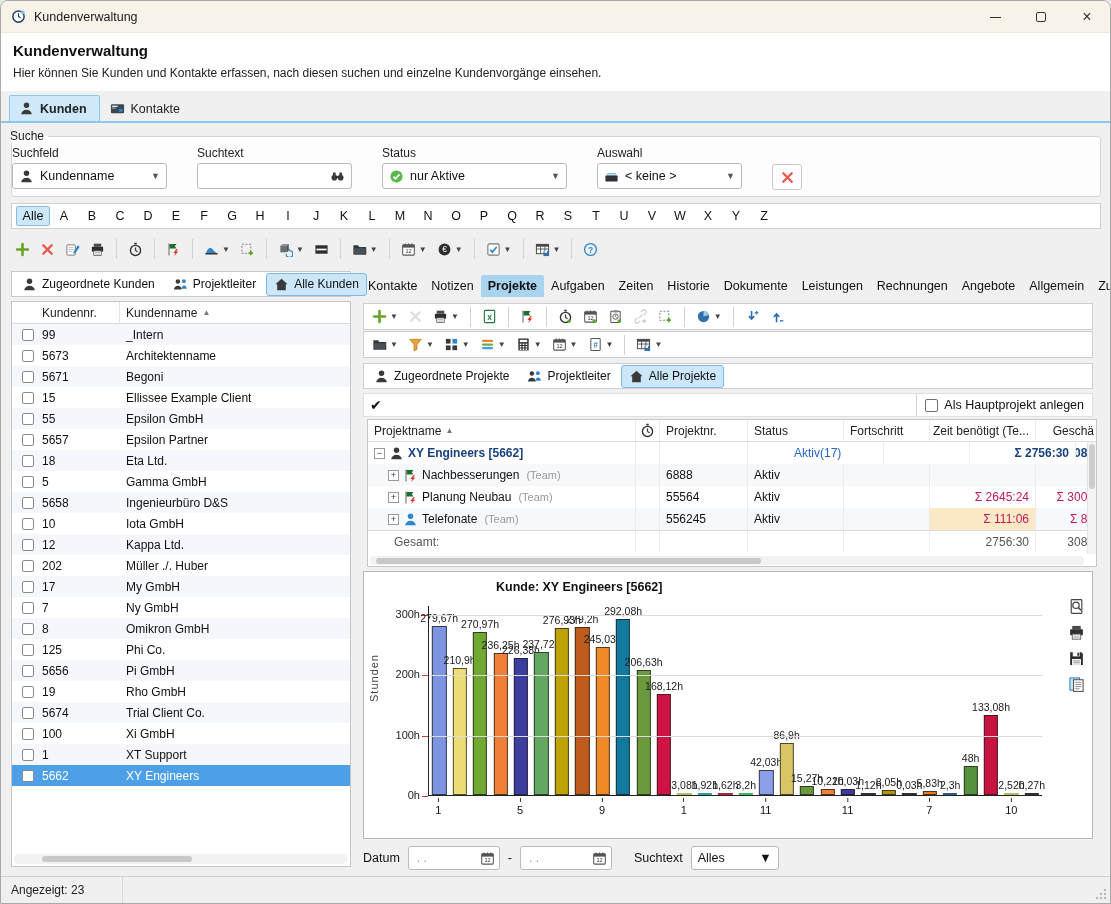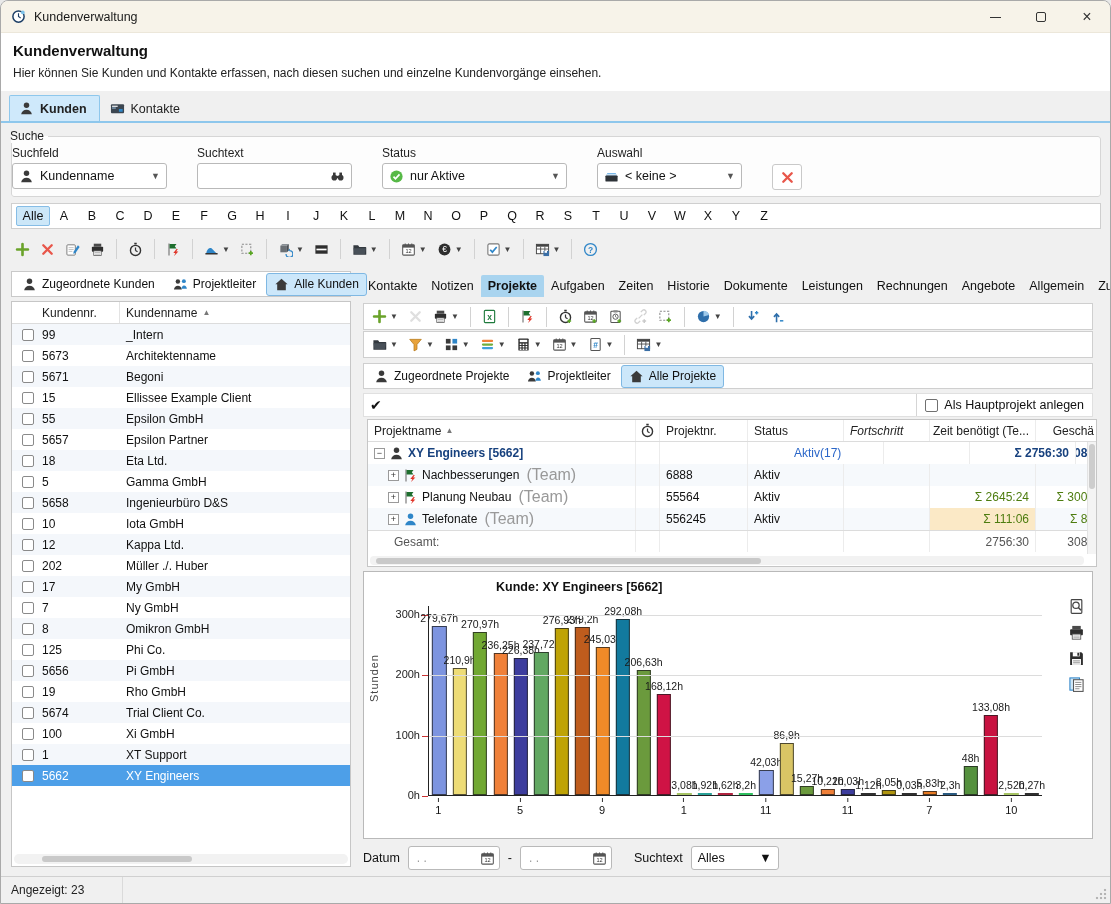--- a/index.html
+++ b/index.html
@@ -103,30 +103,30 @@
   .bigcheck { font-size:14px; color:#111; font-weight:bold; }
   #haupt { display:flex; align-items:center; gap:6px; font-size:12.5px; color:#111; padding-right:8px; white-space:nowrap;}
   .cb14 { width:13px; height:13px; border:1px solid #707070; border-radius:2px; background:#fff; }
 
   
   #proj-table { position:absolute; left:366px; top:418px; width:730px; height:148px; background:#fff; border:1px solid #c6c6c6; }
   .prow, .proj-head, .proj-foot { display:flex; height:22px; align-items:center; font-size:12px; color:#111; }
   .proj-head { border-bottom:1px solid #dcdcdc; color:#222; }
   .pc { height:100%; display:flex; align-items:center; padding:0 6px; border-right:1px solid #ececec; white-space:nowrap; overflow:hidden; }
   .pc-name { width:268px; gap:4px; } .pc-clk { width:24px; justify-content:center; padding:0;}
-  .pc-nr { width:88px; } .pc-st { width:96px; } .pc-ft { width:86px;font-style:italic; }
+  .pc-nr { width:88px; } .pc-st { width:96px; } .pc-ft { width:86px; }
   .pc-zt { width:106px; justify-content:flex-end; } .pc-gs { flex:1; justify-content:flex-end; border-right:none; padding-right:2px;}
   .prow.alt { background:#f6f9fc; }
   .exp { width:11px; height:11px; border:1px solid #9a9a9a; background:#fff; font-size:9px; line-height:9px;
          text-align:center; color:#333; flex:0 0 auto; }
-  .team { color:#999; font-size:16px; margin-left:3px; }
+  .team { color:#999; font-size:11px; margin-left:3px; }
   .name-root { color:#17417e; font-weight:bold; }
   .st-blue { color:#2a66c8;margin-left:40px; }
   .zt-bold { color:#17417e; font-weight:bold; }
-  .zt-dim { color:#4d7c0f; }
+  .zt-dim { color:#be185d; }
   .zt-hl { background:#fbe9c6; }
   .proj-foot { border-top:1px solid #dcdcdc; color:#555; }
   #proj-vscroll { position:absolute; right:0; top:22px; bottom:12px; width:9px; background:#f4f4f4; border-left:1px solid #e3e3e3;}
   .vthumb { position:absolute; left:1px; right:1px; top:2px; height:45px; background:#cdcdcd; border-radius:3px; }
   #proj-hscroll { position:absolute; left:2px; right:12px; bottom:1px; height:9px; background:#f2f2f2; border-radius:4px;}
 
   
   #chart-box { position:absolute; left:362px; top:570px; width:730px; height:268px; background:#fff; border:1px solid #b9b9b9; }
   .chart-title { position:absolute; left:132px; top:8px; font-size:12.5px; font-weight:bold; color:#111; }
   #plot { position:absolute; left:64px; top:34px; width:614px; height:190px;

